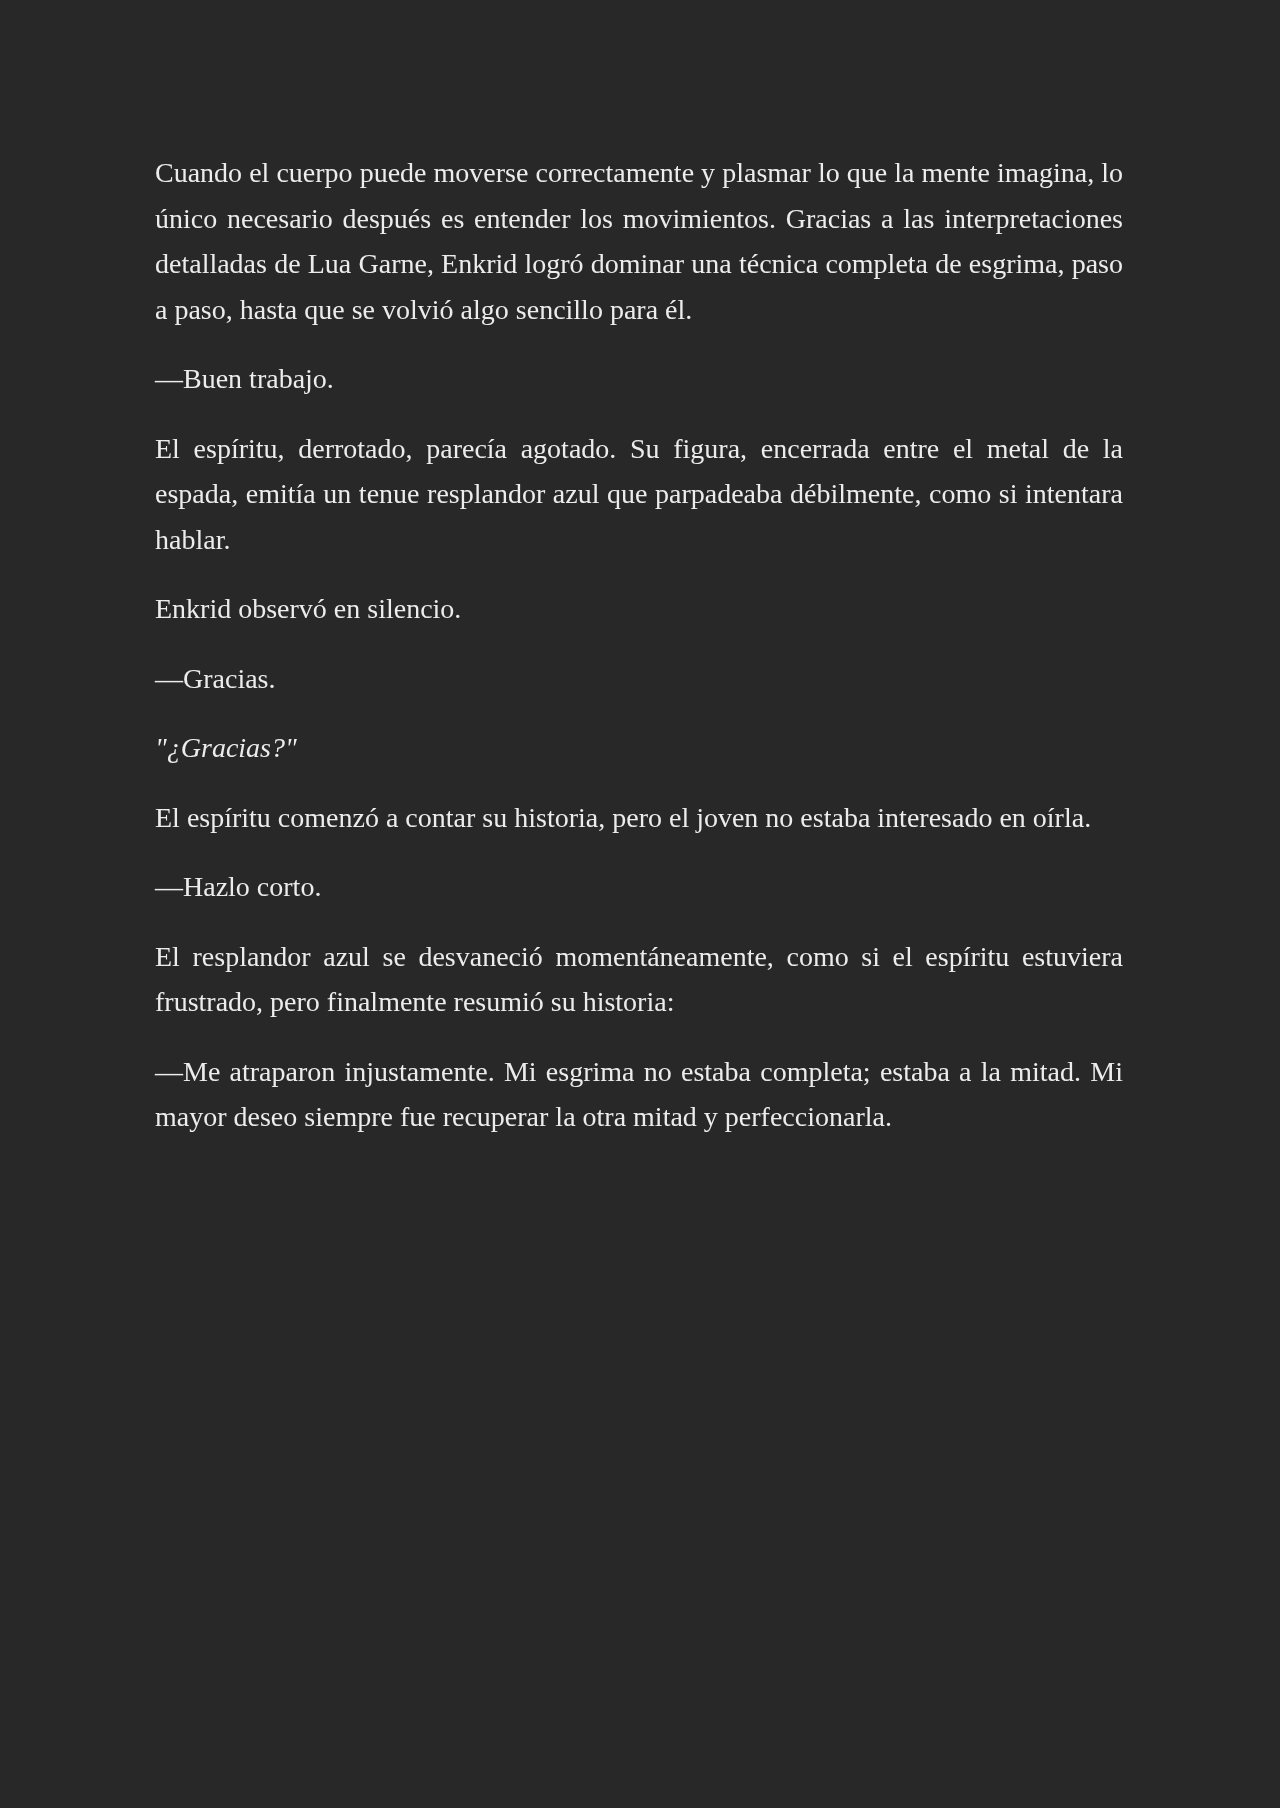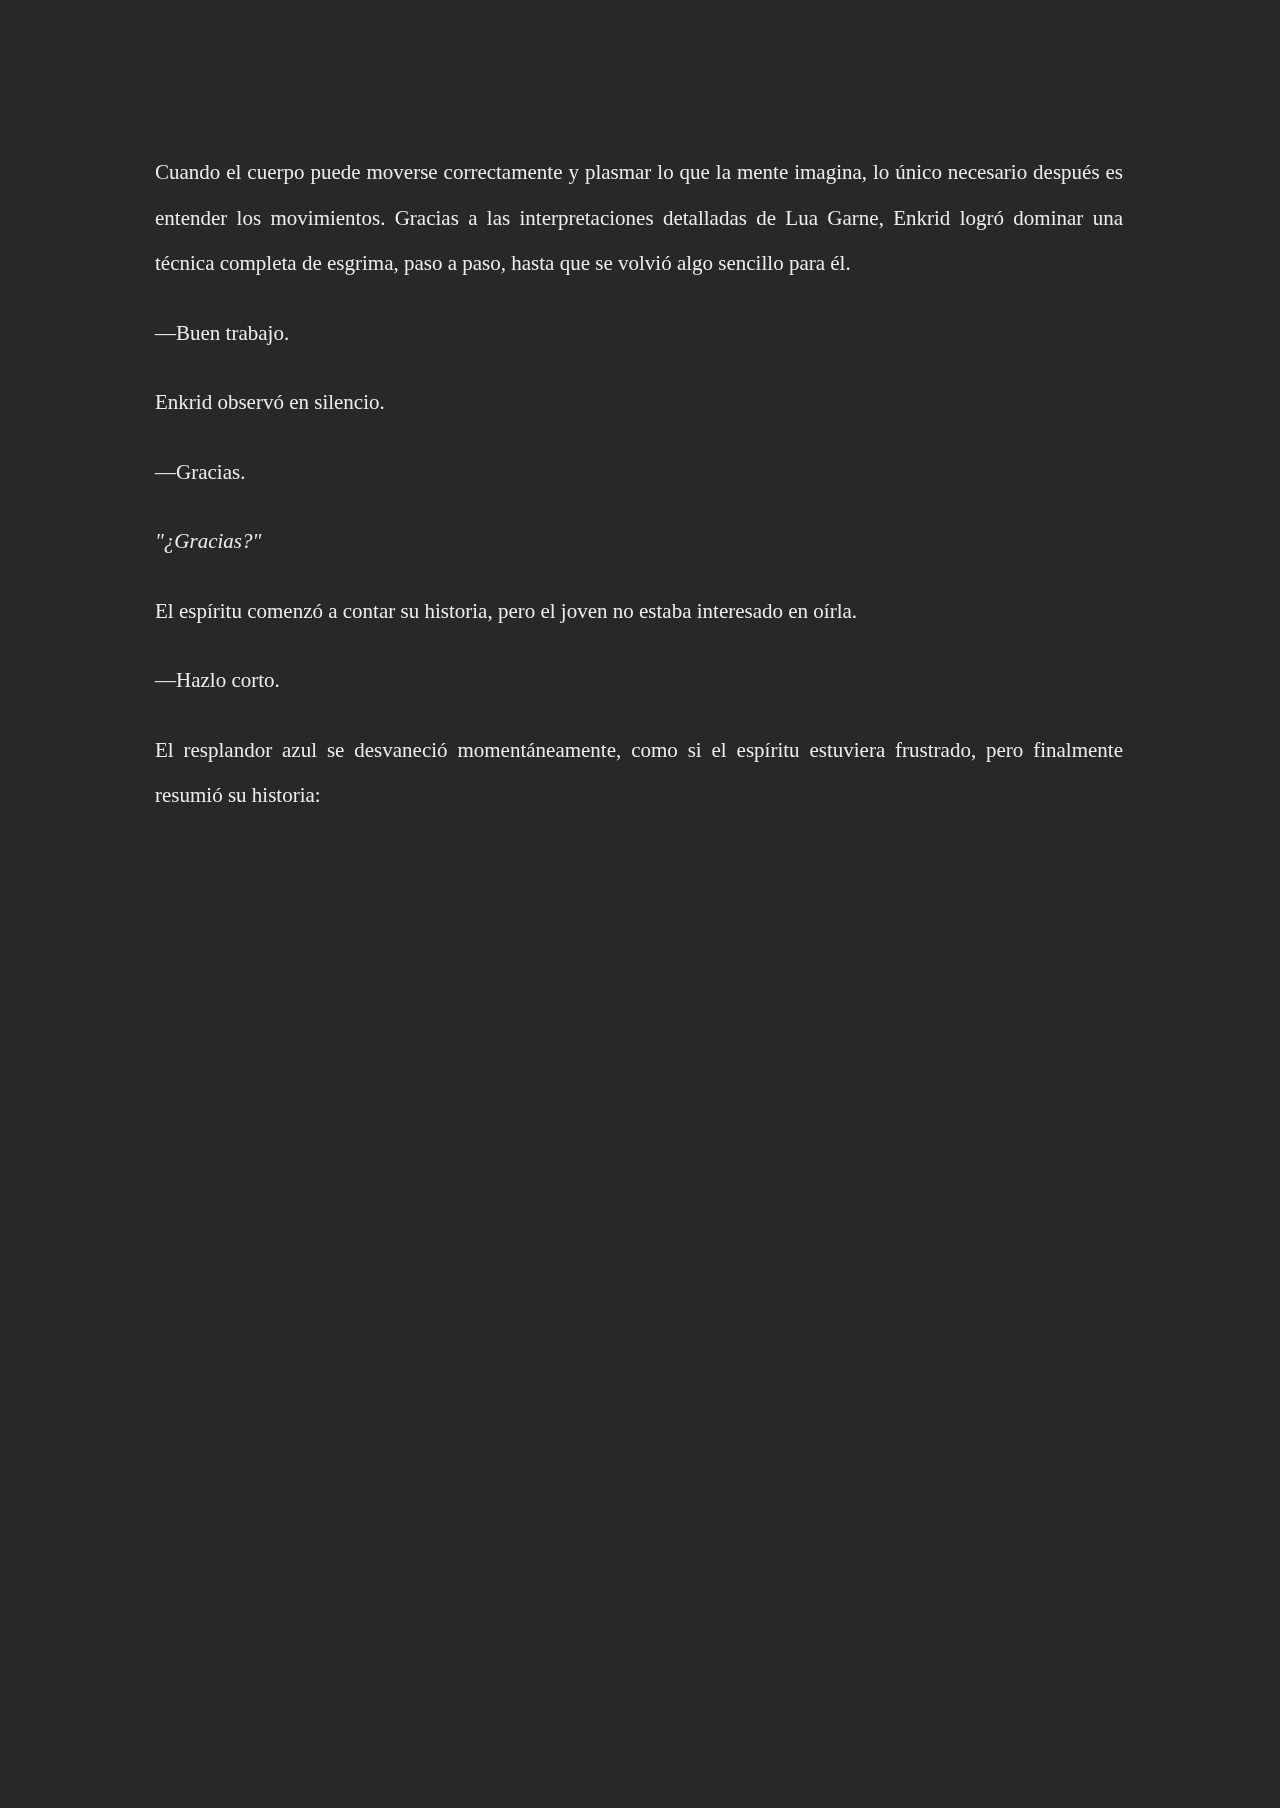--- a/index.html
+++ b/index.html
@@ -9,34 +9,36 @@
     background: #282828;
     overflow: hidden;
   }
   .page {
     position: absolute;
     left: 155px;
     top: 150px;
     width: 968px;
     color: #ececec;
     font-family: "Liberation Serif", serif;
-    font-size: 21px;
+    font-size: 28px;
     line-height: 45.5px;
   }
   .page p {
     margin: 0 0 24px 0;
     text-align: justify;
   }
   .page p.italic { font-style: italic; }
 </style>
 </head>
 <body>
 
 <div class="page">
   <p>Cuando el cuerpo puede moverse correctamente y plasmar lo que la mente imagina, lo único necesario después es entender los movimientos. Gracias a las interpretaciones detalladas de Lua Garne, Enkrid logró dominar una técnica completa de esgrima, paso a paso, hasta que se volvió algo sencillo para él.</p>
   <p>—Buen trabajo.</p>
+  <p>El espíritu, derrotado, parecía agotado. Su figura, encerrada entre el metal de la espada, emitía un tenue resplandor azul que parpadeaba débilmente, como si intentara hablar.</p>
   <p>Enkrid observó en silencio.</p>
   <p>—Gracias.</p>
   <p class="italic">"¿Gracias?"</p>
   <p>El espíritu comenzó a contar su historia, pero el joven no estaba interesado en oírla.</p>
   <p>—Hazlo corto.</p>
   <p>El resplandor azul se desvaneció momentáneamente, como si el espíritu estuviera frustrado, pero finalmente resumió su historia:</p>
+  <p>—Me atraparon injustamente. Mi esgrima no estaba completa; estaba a la mitad. Mi mayor deseo siempre fue recuperar la otra mitad y perfeccionarla.</p>
 </div>
 
 </body></html>

